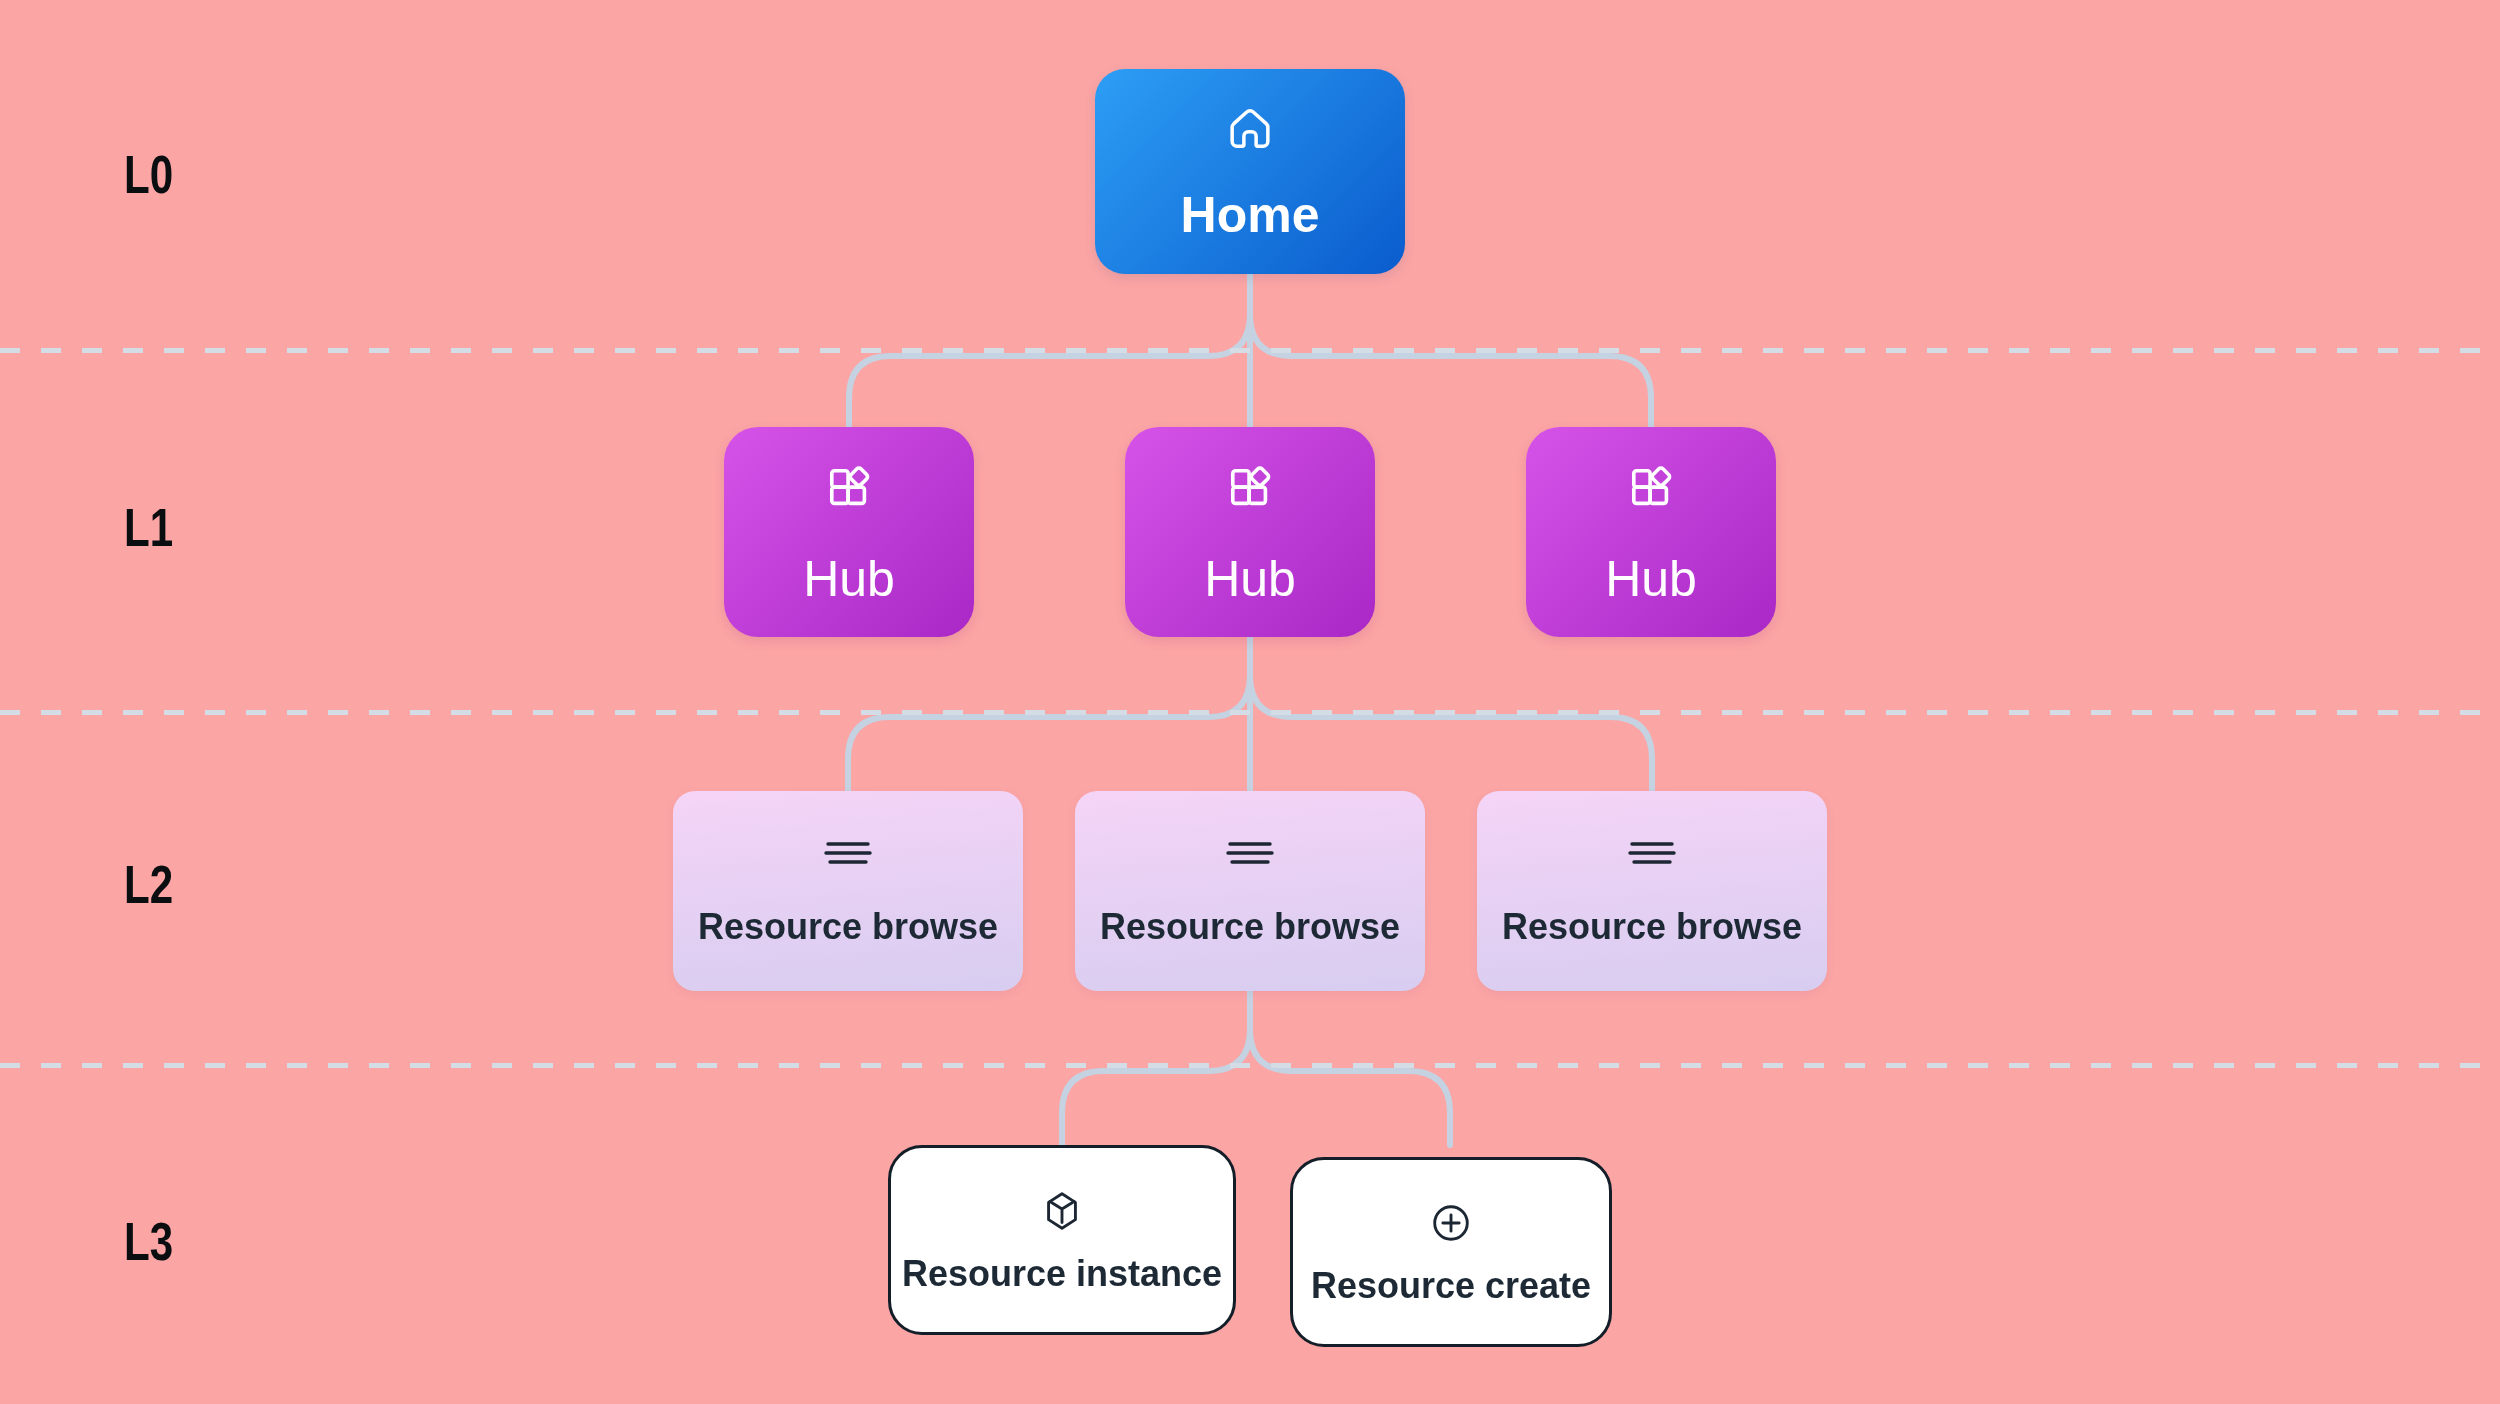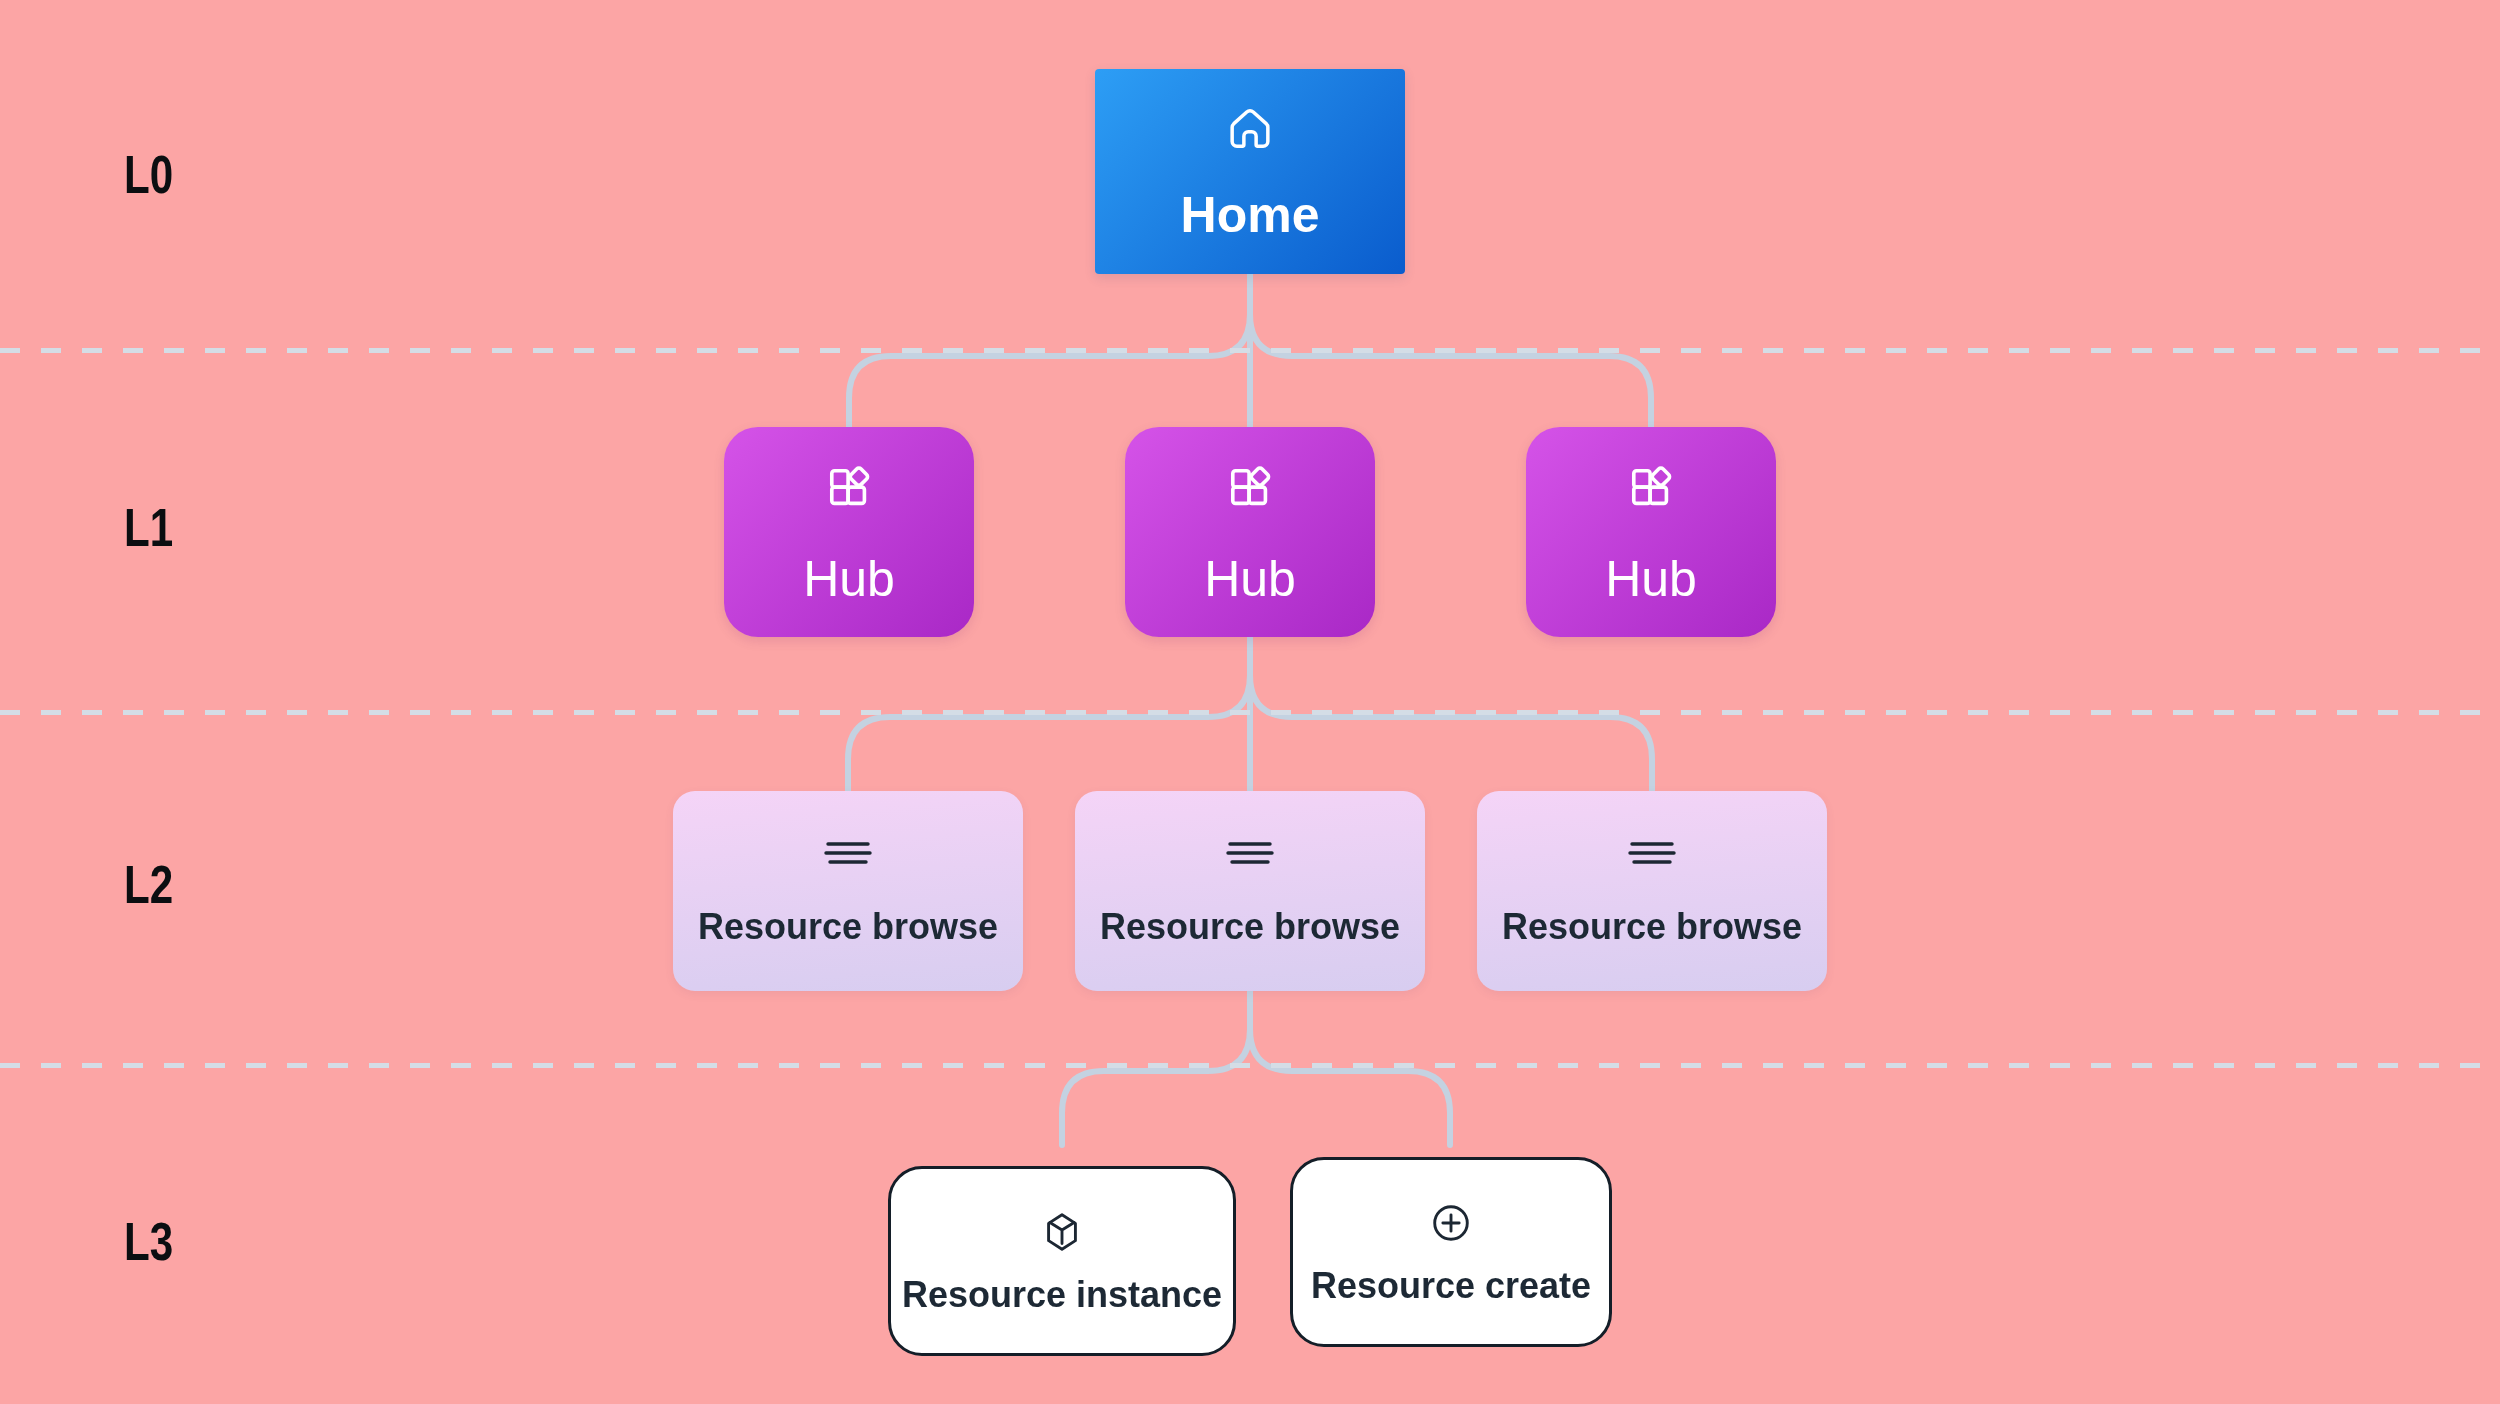--- a/index.html
+++ b/index.html
@@ -42,21 +42,21 @@
     align-items: center;
     box-sizing: border-box;
     text-align: center;
   }
   .node .icon { display: block; line-height: 0; }
   .node .node-label { display: block; white-space: nowrap; }
 
   .node.home {
     left: 1095px; top: 69px;
     width: 310px; height: 205px;
-    border-radius: 4px;
+    border-radius: 30px;
     padding-top: 30px;
     background: linear-gradient(135deg, #2d9ef5 0%, #0a5ccd 100%);
     box-shadow: 0 4px 12px rgba(30, 60, 110, 0.12);
   }
   .node.home .icon { margin-bottom: 32px; }
   .node.home .node-label { font-size: 50px; font-weight: 700; line-height: 56px; color: #ffffff; }
 
   .node.hub {
     top: 427px;
     width: 250px; height: 210px;
@@ -88,21 +88,21 @@
   .node.leaf {
     top: 1145px;
     height: 190px;
     border-radius: 34px;
     padding-top: 40px;
     background: #ffffff;
     border: 3px solid #141e28;
   }
   .node.leaf .icon { margin-bottom: 18px; }
   .node.leaf .node-label { font-size: 36px; font-weight: 700; line-height: 44px; color: #1d2935; }
-  .node.leaf.pos-0 { left: 888px; width: 348px; margin-top: 21px; }
+  .node.leaf.pos-0 { left: 888px; width: 348px; }
   .node.leaf.pos-1 { left: 1290px; width: 322px; margin-top: 12px; }
 </style>
 </head>
 <body>
 
 <div class="canvas">
 
   <svg class="connectors" viewBox="0 0 2500 1404" fill="none" stroke="#c4d2e1" stroke-width="6" stroke-linecap="round" stroke-linejoin="round">
 
     <path d="M1250 274 L1250 427"></path>

